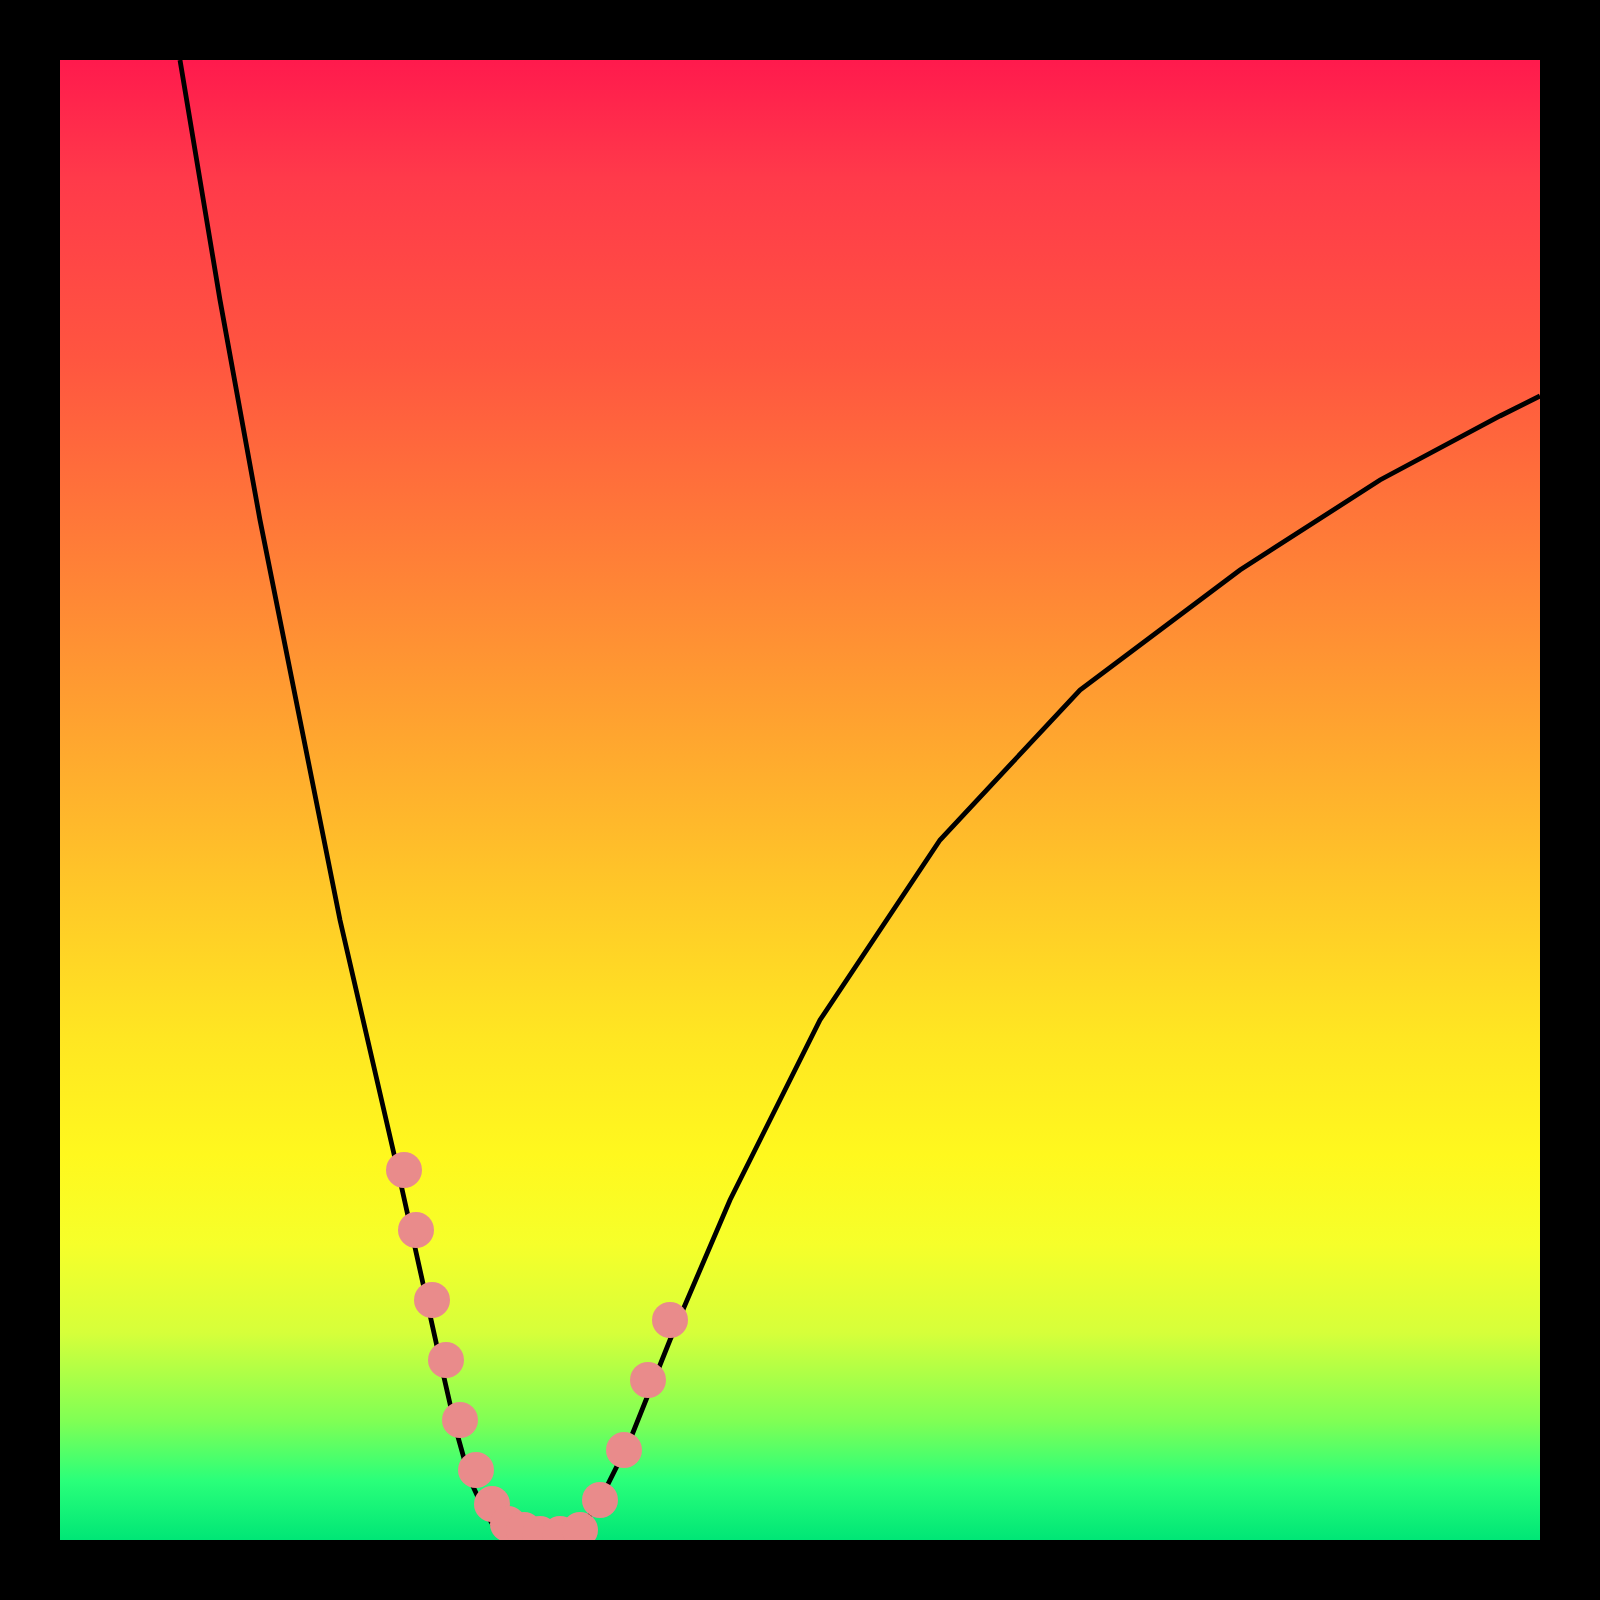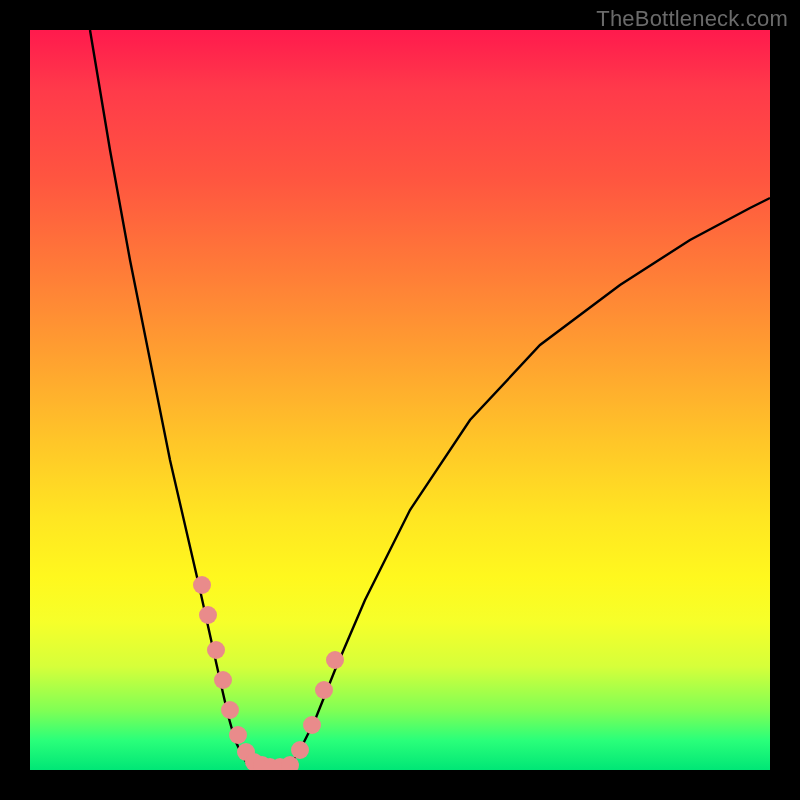--- a/index.html
+++ b/index.html
@@ -53,21 +53,20 @@
   svg.overlay {
     position: absolute;
     left: 0; top: 0;
     width: 740px; height: 740px;
   }
 </style>
 </head>
 <body>
 
 <div class="frame">
-  <div class="watermark">TheBottleneck.com</div>
 
   <div class="plot">
     <svg class="overlay" viewBox="0 0 740 740" preserveAspectRatio="none">
       <path id="curve-path" fill="none" stroke="#000000" stroke-width="2.4" d="M60 0 L80 120 L100 230 L120 330 L140 430 L155 495 L170 560 L180 605 L190 650 L198 685 L205 710 L212 725 L218 735 L218 735 L224 738 L230 739 L236 739 L242 739 L250 738 L260 735 L260 735 L270 720 L285 690 L305 640 L335 570 L380 480 L440 390 L510 315 L590 255 L660 210 L720 178 L740 168 "></path>
       <g id="dots">
           <circle cx="172" cy="555" r="9" fill="#e98b8b"></circle>
           <circle cx="178" cy="585" r="9" fill="#e98b8b"></circle>
           <circle cx="186" cy="620" r="9" fill="#e98b8b"></circle>
           <circle cx="193" cy="650" r="9" fill="#e98b8b"></circle>
           <circle cx="200" cy="680" r="9" fill="#e98b8b"></circle>

